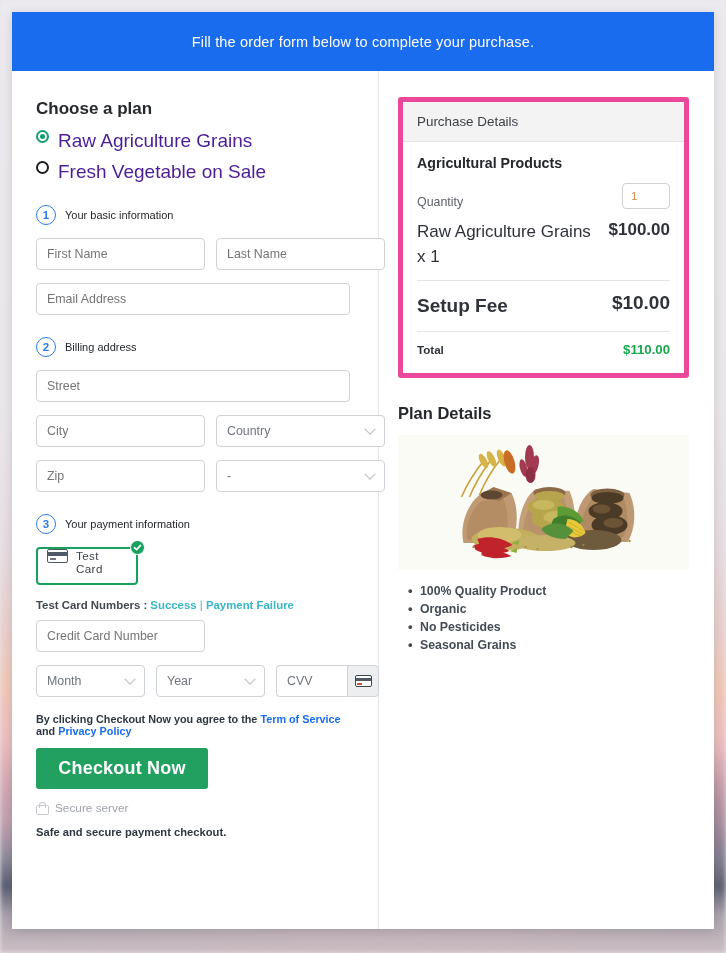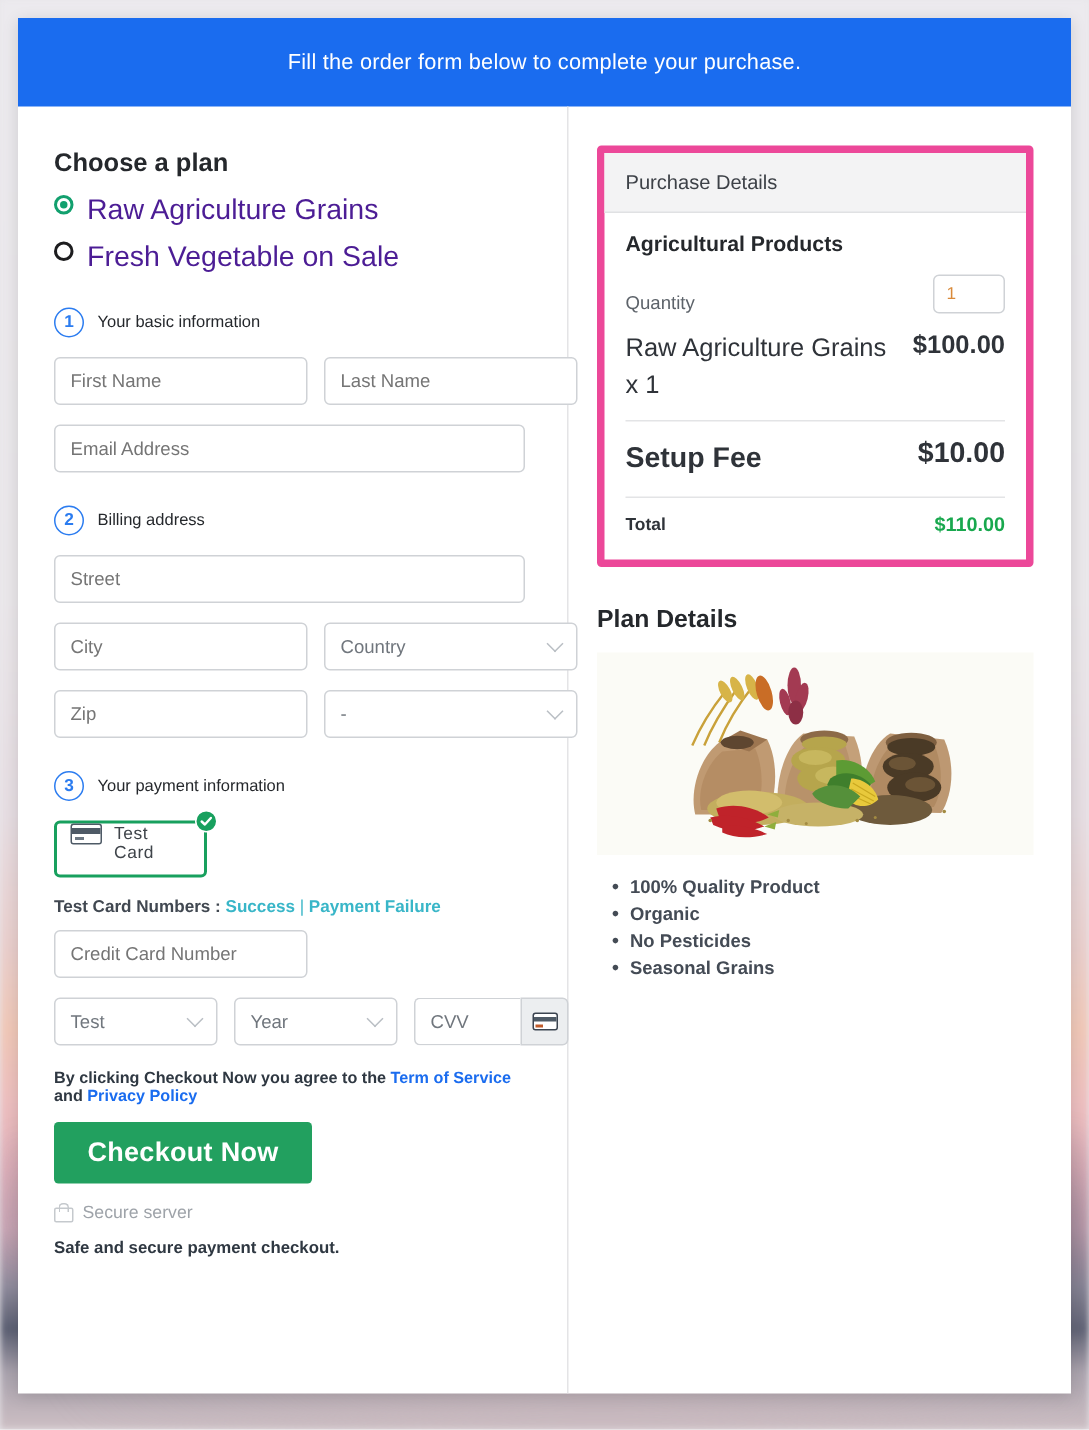--- a/index.html
+++ b/index.html
@@ -458,21 +458,21 @@
         <span class="sep">|</span>
         <span class="lnk">Payment Failure</span>
       </div>
 
       <div class="row">
         <input class="fld half" placeholder="Credit Card Number" style="">
       </div>
 
       <div class="row" style="align-items:center;">
         <div class="sel" style="position:relative;width:109px;flex:0 0 109px;">
-          <div class="fld ph">Test</div>
+          <div class="fld ph">Month</div>
           <span class="chev"></span>
         </div>
         <div class="sel" style="position:relative;width:109px;flex:0 0 109px;">
           <div class="fld ph">Year</div>
           <span class="chev"></span>
         </div>
         <div id="cvv-group">
           <div id="cvv-input">CVV</div>
           <div id="cvv-icon">
             <span class="cc-glyph sm"></span>

